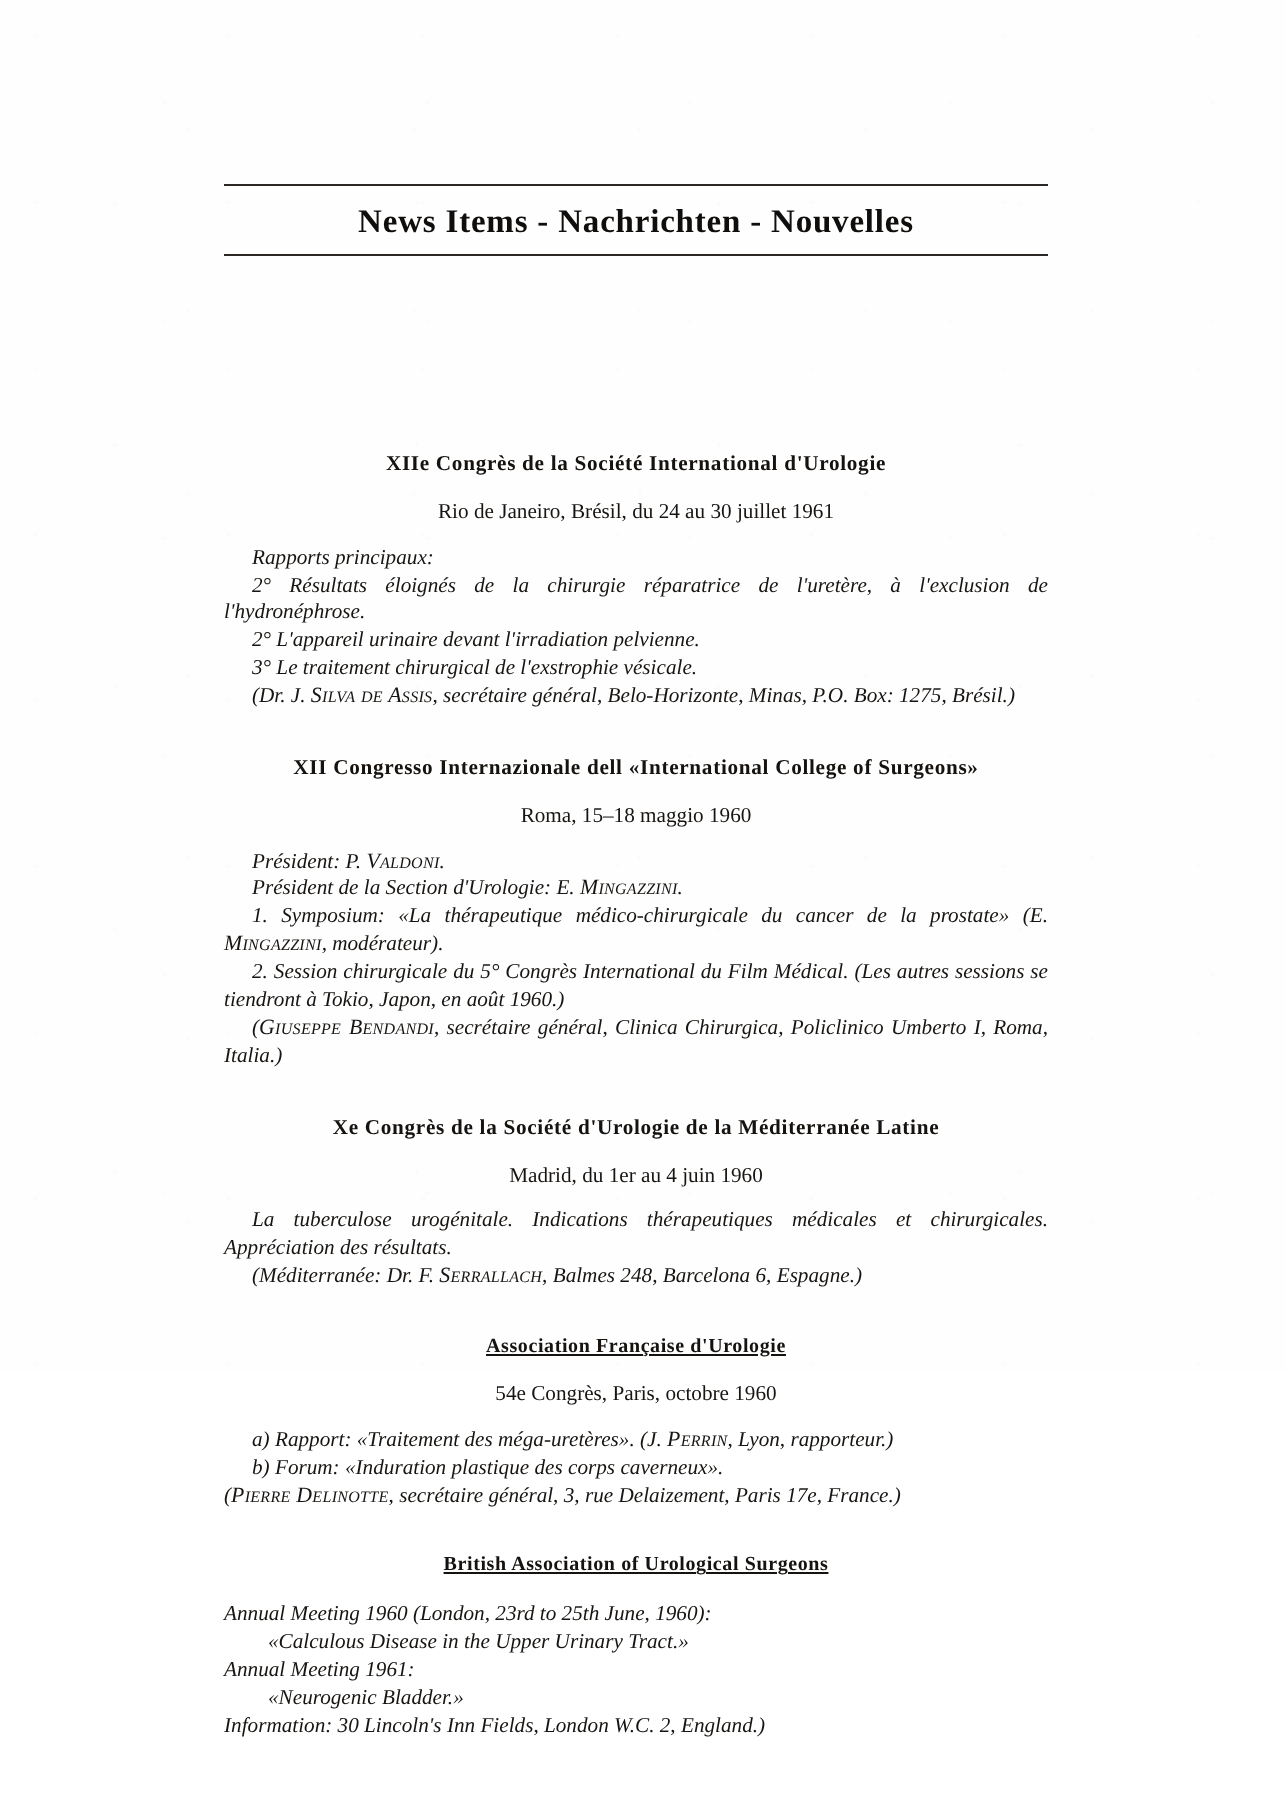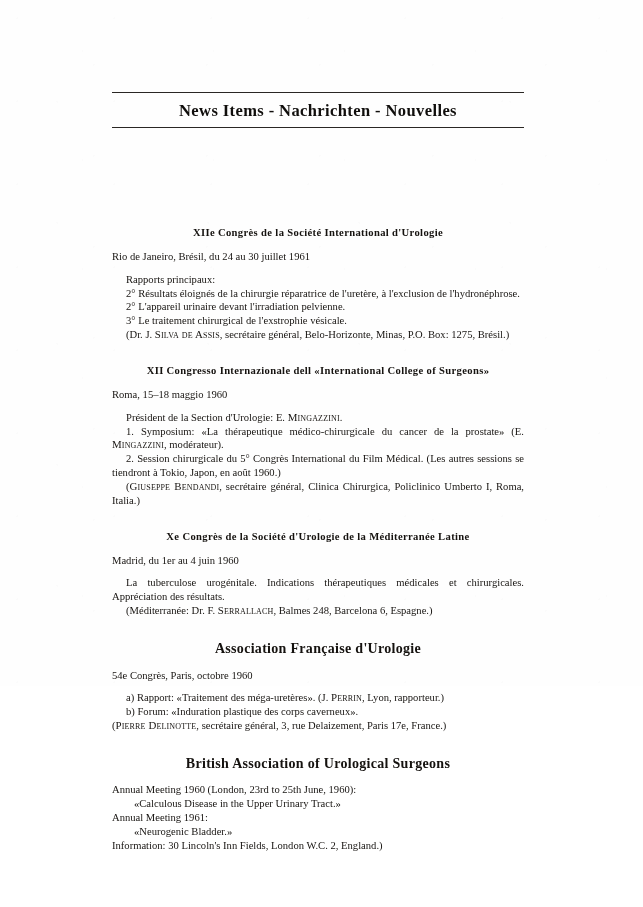--- a/index.html
+++ b/index.html
@@ -68,39 +68,42 @@
   .sec-heading {
     text-align: center;
     font-weight: bold;
     font-size: 10.6px;
     letter-spacing: 0.35px;
     color: #15120f;
     margin: 0 0 11px 0;
     line-height: 1.25;
   }
   .sec-heading.small {
-    font-size: 14px;
+    font-size: 10px;
     letter-spacing: 0.3px;
+    text-decoration: underline;
   }
   .sec-subheading {
+    text-align: center;
     font-size: 10.6px;
     color: #171411;
     margin: 0 0 9px 0;
     line-height: 1.25;
   }
 
   .body-block {
     font-size: 10.6px;
     line-height: 13.9px;
     color: #171411;
     text-align: justify;
   }
   .body-block p {
     margin: 0;
     text-indent: 14px;
+    font-style: italic;
   }
   .body-block p.flush { text-indent: 0; }
   .body-block p.sub   { text-indent: 0; padding-left: 22px; }
   .body-block p.nojust { text-align: left; }
 
   .sc {
     font-variant: small-caps;
     font-size: 10.9px;
     letter-spacing: 0.15px;
     margin-top: 36px;
@@ -129,20 +132,21 @@
         <p><span>(Dr. J. </span><span class="sc">Silva de Assis</span><span>, secrétaire général, Belo-Horizonte, Minas, P.O. Box: 1275, Brésil.)</span></p>
       </div>
     </div>
 
     <div class="sec-gap"></div>
 
     <div class="section">
       <div class="sec-heading">XII Congresso Internazionale dell «International College of Surgeons»</div>
       <div class="sec-subheading">Roma, 15–18 maggio 1960</div>
       <div class="body-block">
+        <p class="nojust"><span>Président: P. </span><span class="sc">Valdoni</span><span>.</span></p>
         <p class="nojust"><span>Président de la Section d'Urologie: E. </span><span class="sc">Mingazzini</span><span>.</span></p>
         <p><span>1. Symposium: «La thérapeutique médico-chirurgicale du cancer de la prostate» (E. </span><span class="sc">Mingazzini</span><span>, modérateur).</span></p>
         <p>2. Session chirurgicale du 5° Congrès International du Film Médical. (Les autres sessions se tiendront à Tokio, Japon, en août 1960.)</p>
         <p><span>(</span><span class="sc">Giuseppe Bendandi</span><span>, secrétaire général, Clinica Chirurgica, Policlinico Umberto I, Roma, Italia.)</span></p>
       </div>
     </div>
 
     <div class="sec-gap"></div>
 
     <div class="section">

